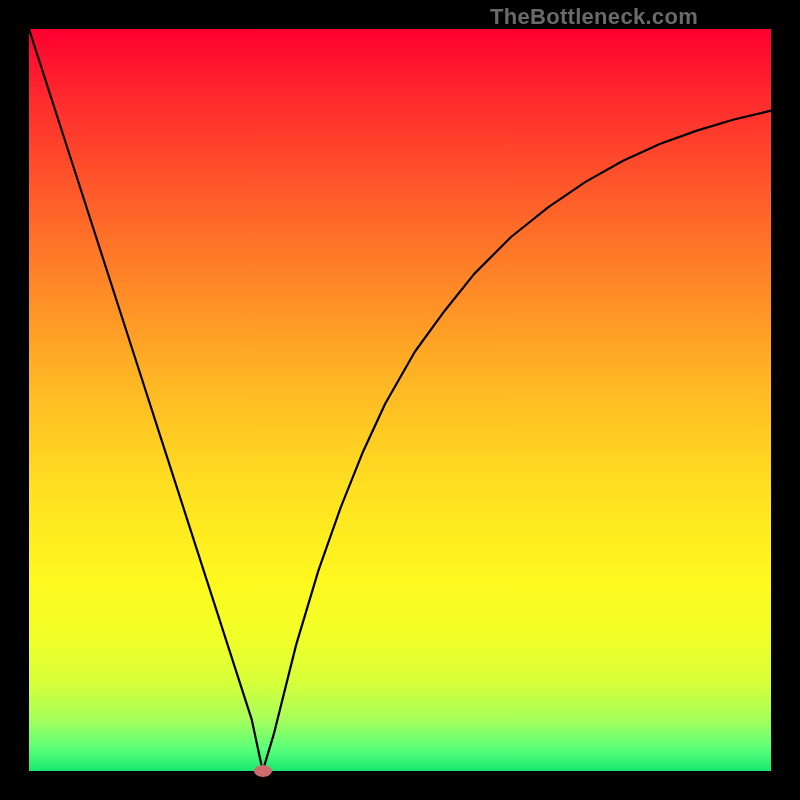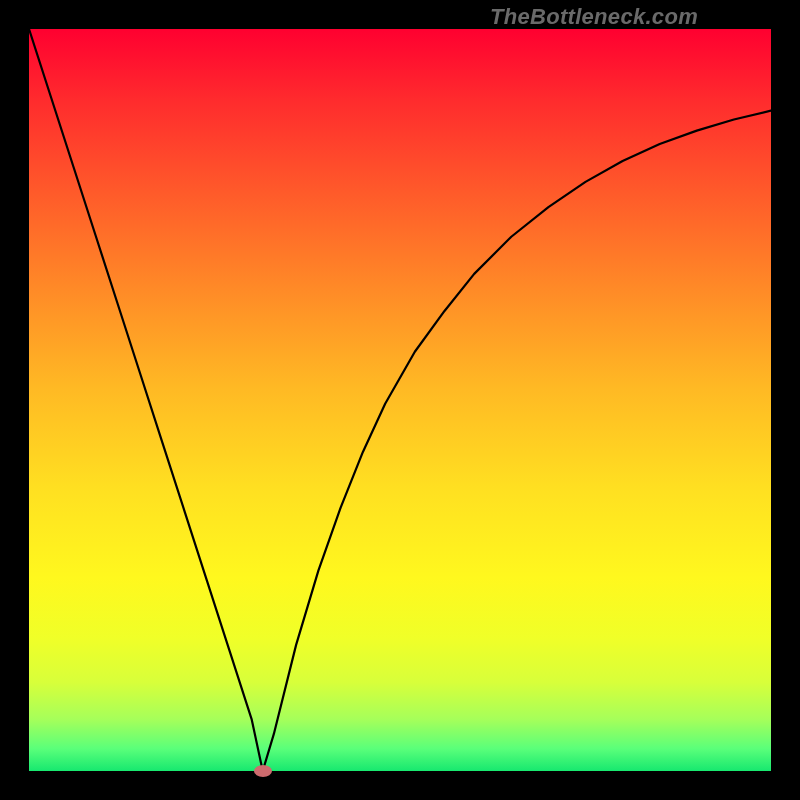--- a/index.html
+++ b/index.html
@@ -2,21 +2,20 @@
 <html><head>
 <meta charset="utf-8">
 <style>
   * { margin: 0; padding: 0; box-sizing: border-box; }
   html, body { width: 800px; height: 800px; overflow: hidden; background: #000; }
   .frame {
     position: relative;
     width: 708px;
     height: 800px;
     background: #000;
-    font-style: italic;
   }
   .plot-area {
     position: absolute;
     left: 29px;
     top: 29px;
     width: 742px;
     height: 742px;
     background: linear-gradient(to bottom,
       #ff0030 0%,
       #ff2d2d 10%,

